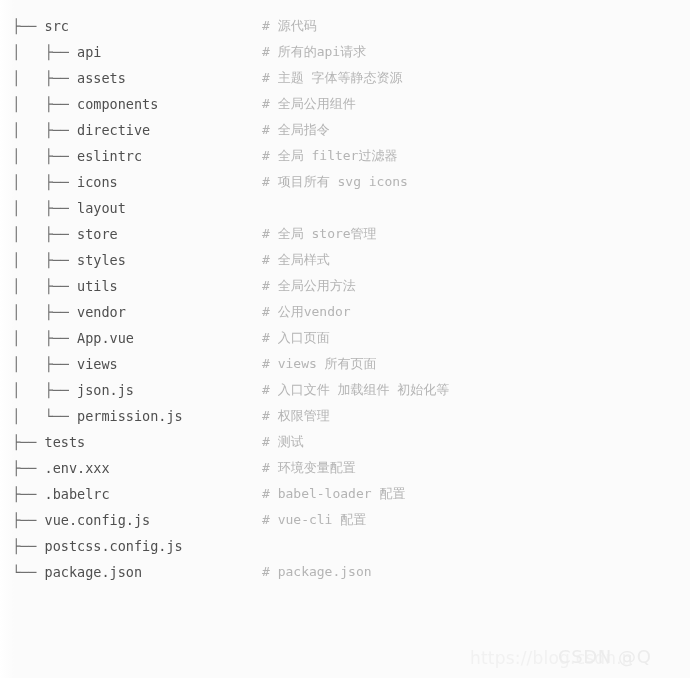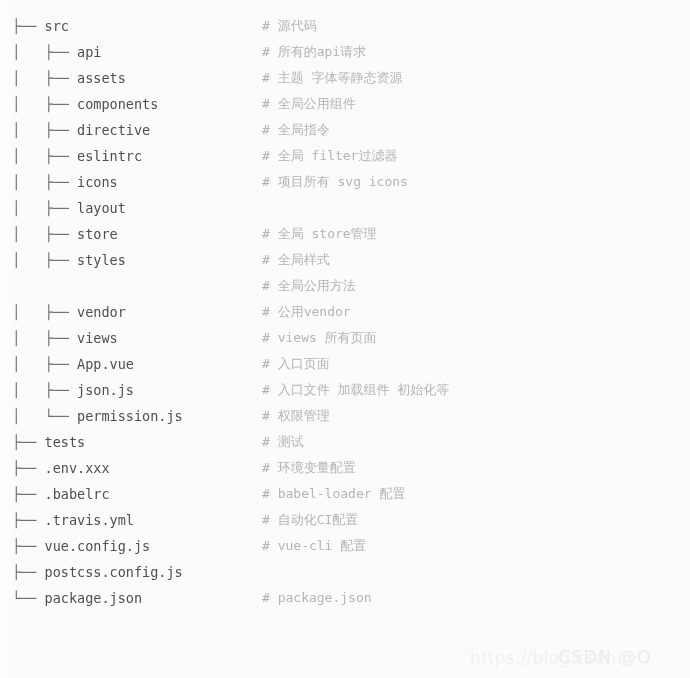--- a/index.html
+++ b/index.html
@@ -90,30 +90,29 @@
       <div class="tree-row"><div class="row-path"><span class="glyphs">├── </span><span class="entry-name">src</span></div><div class="row-comment"># 源代码</div></div>
       <div class="tree-row"><div class="row-path"><span class="glyphs">│   ├── </span><span class="entry-name">api</span></div><div class="row-comment"># 所有的api请求</div></div>
       <div class="tree-row"><div class="row-path"><span class="glyphs">│   ├── </span><span class="entry-name">assets</span></div><div class="row-comment"># 主题 字体等静态资源</div></div>
       <div class="tree-row"><div class="row-path"><span class="glyphs">│   ├── </span><span class="entry-name">components</span></div><div class="row-comment"># 全局公用组件</div></div>
       <div class="tree-row"><div class="row-path"><span class="glyphs">│   ├── </span><span class="entry-name">directive</span></div><div class="row-comment"># 全局指令</div></div>
       <div class="tree-row"><div class="row-path"><span class="glyphs">│   ├── </span><span class="entry-name">eslintrc</span></div><div class="row-comment"># 全局 filter过滤器</div></div>
       <div class="tree-row"><div class="row-path"><span class="glyphs">│   ├── </span><span class="entry-name">icons</span></div><div class="row-comment"># 项目所有 svg icons</div></div>
       <div class="tree-row"><div class="row-path"><span class="glyphs">│   ├── </span><span class="entry-name">layout</span></div></div>
       <div class="tree-row"><div class="row-path"><span class="glyphs">│   ├── </span><span class="entry-name">store</span></div><div class="row-comment"># 全局 store管理</div></div>
       <div class="tree-row"><div class="row-path"><span class="glyphs">│   ├── </span><span class="entry-name">styles</span></div><div class="row-comment"># 全局样式</div></div>
-      <div class="tree-row"><div class="row-comment"># 全局公用方法</div></div>
+      <div class="tree-row"><div class="row-path"><span class="glyphs">│   ├── </span><span class="entry-name">utils</span></div><div class="row-comment"># 全局公用方法</div></div>
       <div class="tree-row"><div class="row-path"><span class="glyphs">│   ├── </span><span class="entry-name">vendor</span></div><div class="row-comment"># 公用vendor</div></div>
+      <div class="tree-row"><div class="row-path"><span class="glyphs">│   ├── </span><span class="entry-name">App.vue</span></div><div class="row-comment"># 入口页面</div></div>
       <div class="tree-row"><div class="row-path"><span class="glyphs">│   ├── </span><span class="entry-name">views</span></div><div class="row-comment"># views 所有页面</div></div>
-      <div class="tree-row"><div class="row-path"><span class="glyphs">│   ├── </span><span class="entry-name">App.vue</span></div><div class="row-comment"># 入口页面</div></div>
       <div class="tree-row"><div class="row-path"><span class="glyphs">│   ├── </span><span class="entry-name">json.js</span></div><div class="row-comment"># 入口文件 加载组件 初始化等</div></div>
       <div class="tree-row"><div class="row-path"><span class="glyphs">│   └── </span><span class="entry-name">permission.js</span></div><div class="row-comment"># 权限管理</div></div>
       <div class="tree-row"><div class="row-path"><span class="glyphs">├── </span><span class="entry-name">tests</span></div><div class="row-comment"># 测试</div></div>
       <div class="tree-row"><div class="row-path"><span class="glyphs">├── </span><span class="entry-name">.env.xxx</span></div><div class="row-comment"># 环境变量配置</div></div>
       <div class="tree-row"><div class="row-path"><span class="glyphs">├── </span><span class="entry-name">.babelrc</span></div><div class="row-comment"># babel-loader 配置</div></div>
-      <div class="tree-row"><div class="row-path"><span class="glyphs">├── </span><span class="entry-name">.travis.yml</span></div><div class="row-comment"># 自动化CI配置</div></div>
       <div class="tree-row"><div class="row-path"><span class="glyphs">├── </span><span class="entry-name">vue.config.js</span></div><div class="row-comment"># vue-cli 配置</div></div>
       <div class="tree-row"><div class="row-path"><span class="glyphs">├── </span><span class="entry-name">postcss.config.js</span></div></div>
       <div class="tree-row"><div class="row-path"><span class="glyphs">└── </span><span class="entry-name">package.json</span></div><div class="row-comment"># package.json</div></div>
     </div>
 
   <div class="watermark-url">https://blog.csdn.n</div>
 
   <div class="watermark-brand">CSDN @Q</div>
 
 </div>

